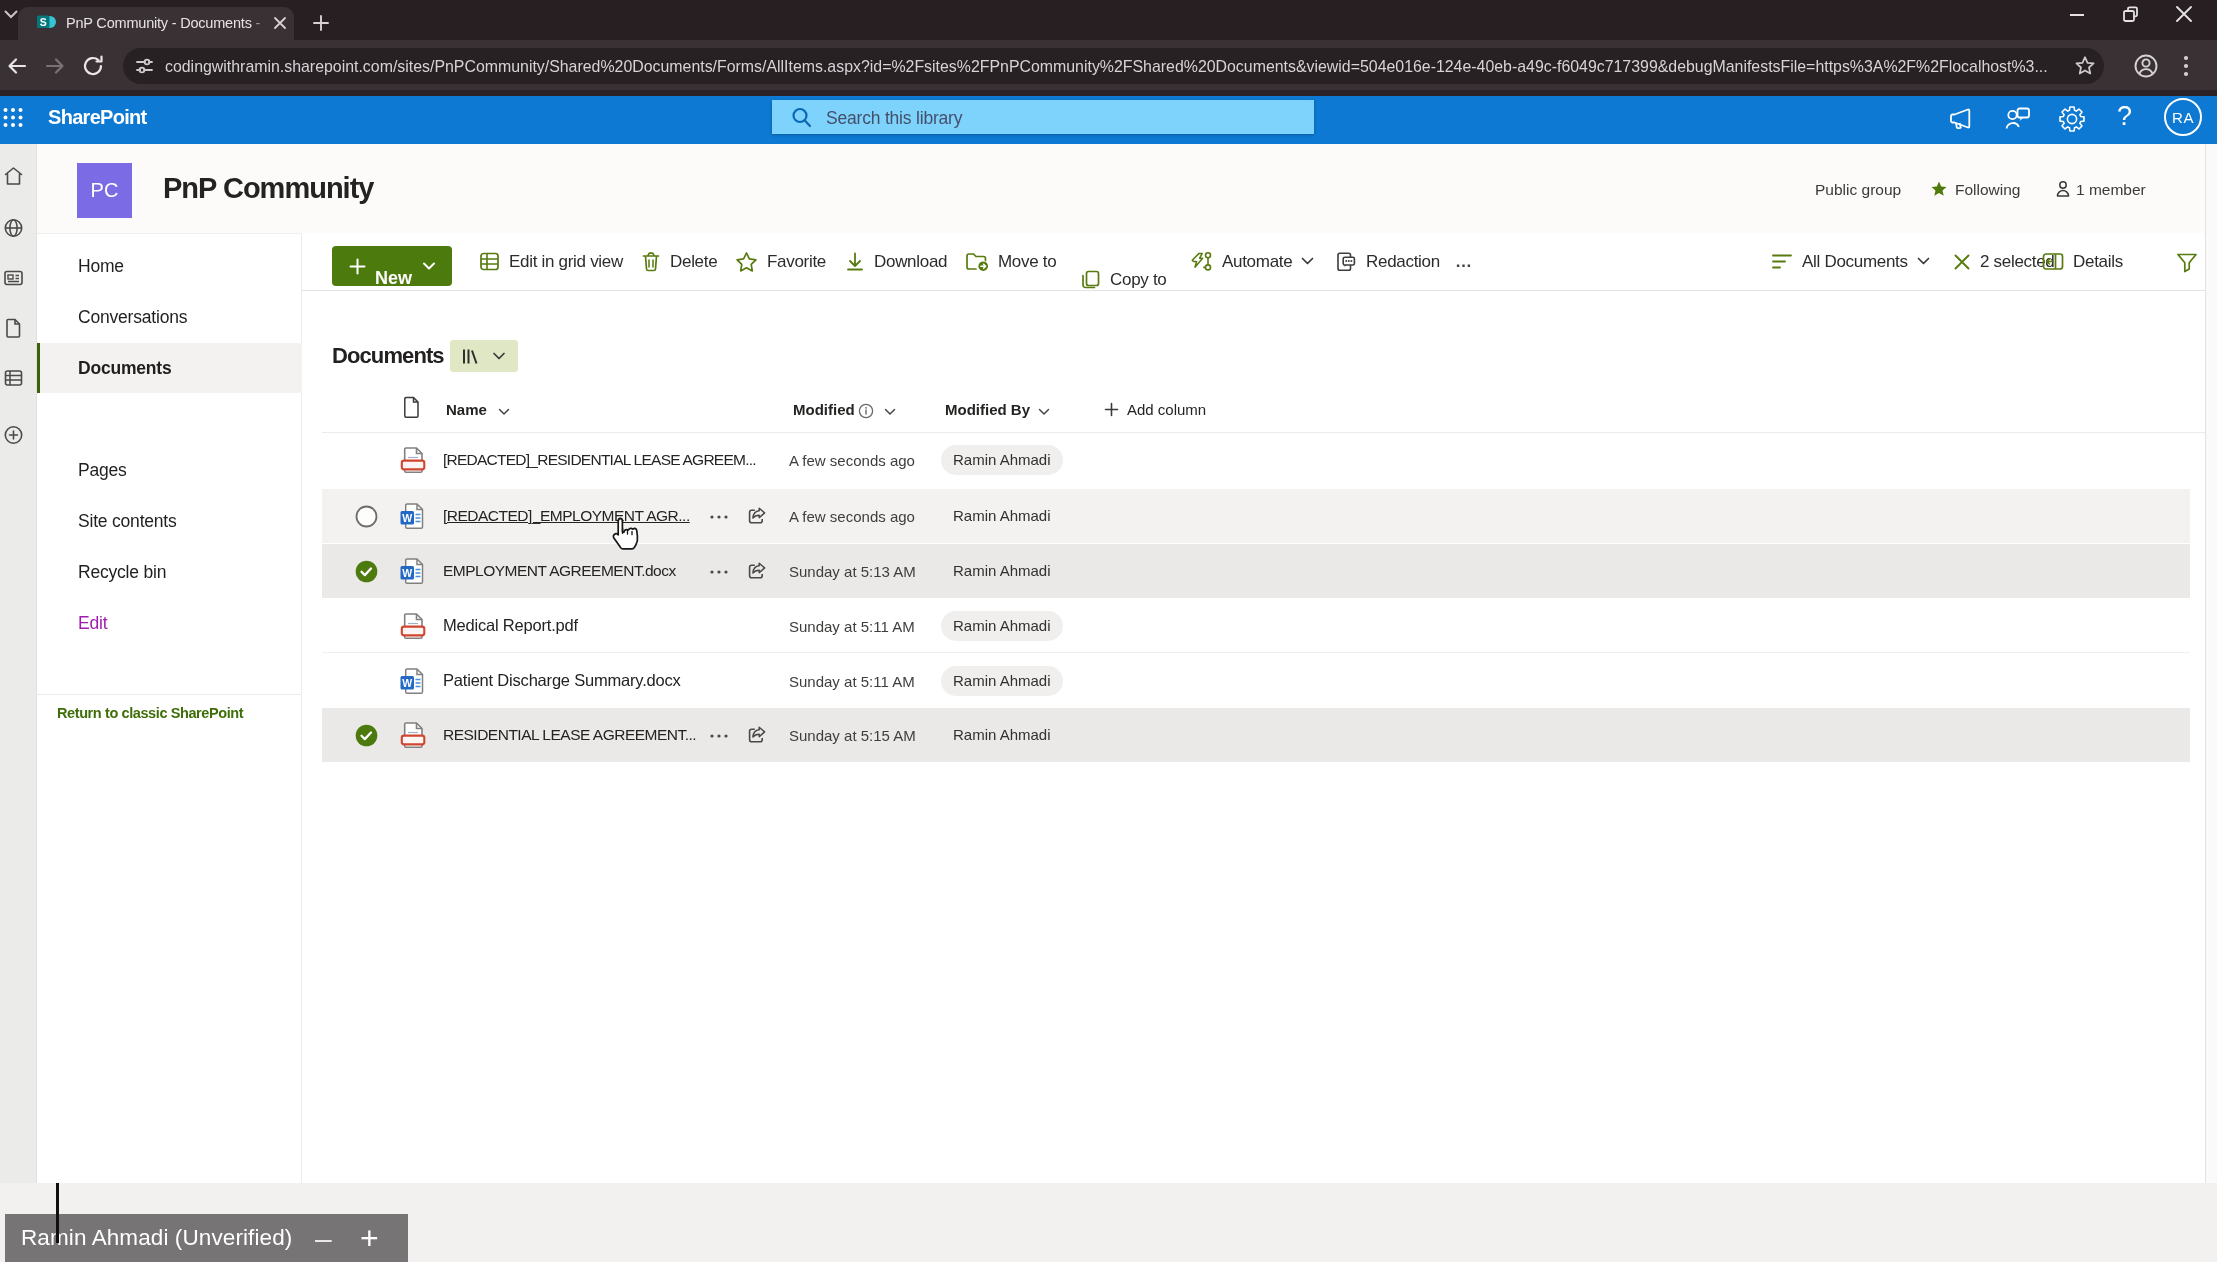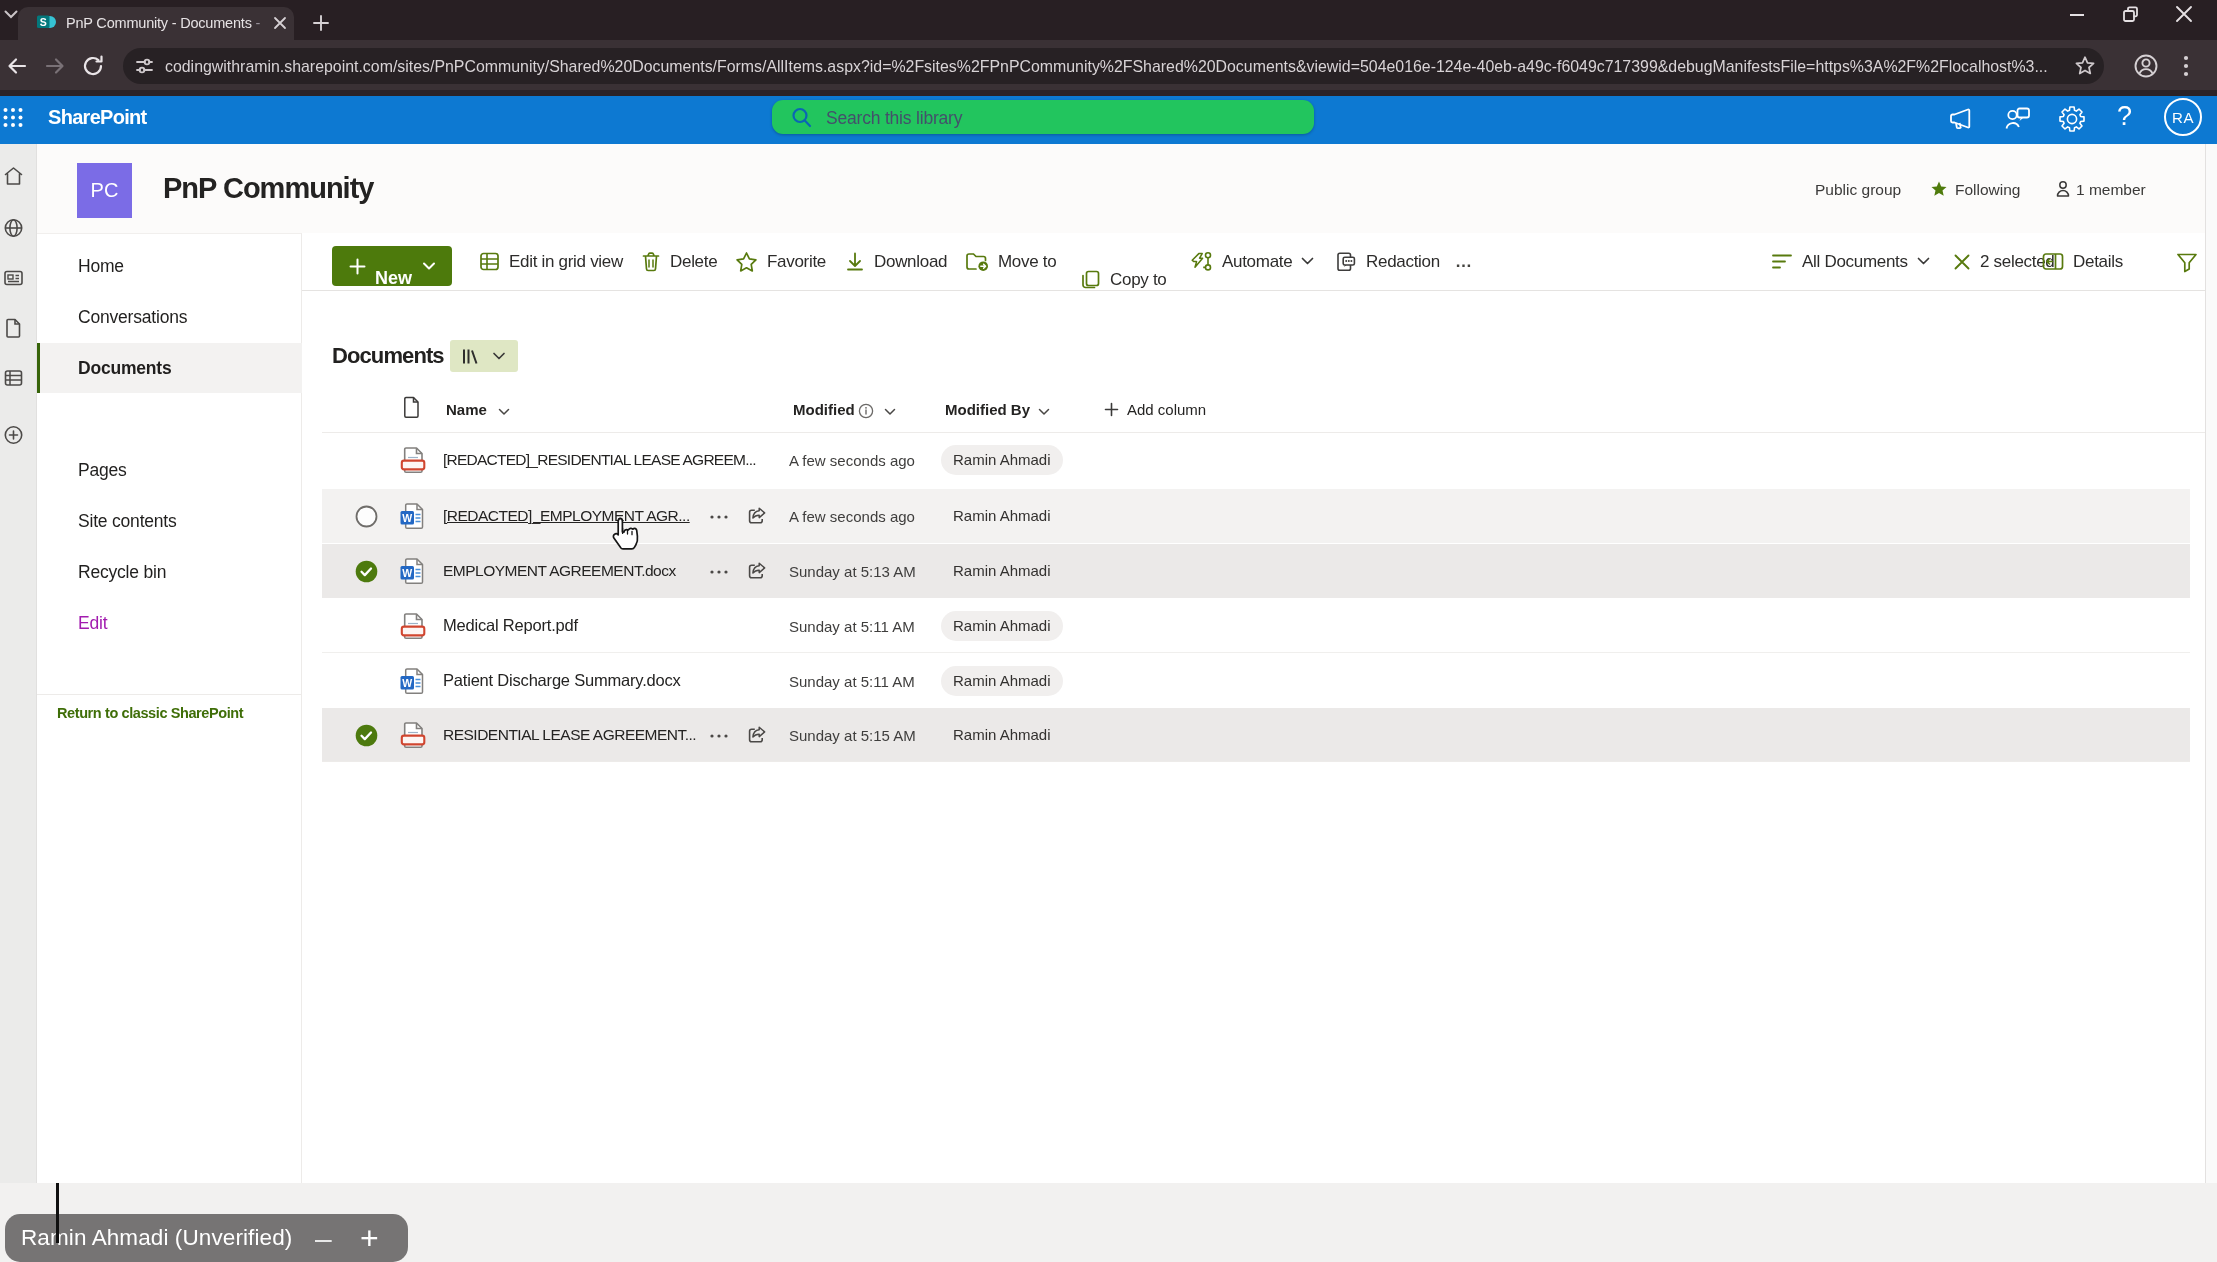--- a/index.html
+++ b/index.html
@@ -14,21 +14,21 @@
 #tab { position:absolute; left:18px; top:7px; width:276px; height:33px; background:#3a3135; border-radius:10px 10px 0 0; }
 #tabtitle { position:absolute; left:66px; top:15px; font-size:14.5px; letter-spacing:-0.2px; color:#e6e2e4; white-space:nowrap; }
 #toolbar { position:absolute; left:0; top:40px; width:2217px; height:50px; background:#3a3135; }
 #toolbar-bottom { position:absolute; left:0; top:90px; width:2217px; height:6px; background:#2b2327; }
 #urlpill { position:absolute; left:123px; top:48px; width:1981px; height:36px; background:#272124; border-radius:18px; }
 .urltext { position:absolute; left:165px; top:58px; font-size:15.9px; color:#d8d3d6; letter-spacing:0px; white-space:nowrap; overflow:hidden; width:1890px; }
 
 
 #bluebar { position:absolute; left:0; top:96px; width:2217px; height:48px; background:#0d79d2; }
 #sptext { position:absolute; left:48px; top:106px; font-size:20px; font-weight:700; color:#ffffff; letter-spacing:-0.7px; }
-#searchbox { position:absolute; left:772px; top:100px; width:542px; height:34px; background:#22c55e; border-radius:11px; box-shadow:0 1px 3px rgba(0,0,0,.25); }
+#searchbox { position:absolute; left:772px; top:100px; width:542px; height:34px; background:#7dd3fc; border-radius:0; box-shadow:0 1px 3px rgba(0,0,0,.25); }
 #searchbox span.stext { position:absolute; left:54px; top:8px; font-size:17.5px; color:#44506b; letter-spacing:-0.2px; }
 .bbicon { position:absolute; top:106px; color:#ffffff; }
 #ra-av { position:absolute; left:2164px; top:98px; width:38px; height:38px; border:2px solid #ffffff; border-radius:50%; color:#fff; font-size:15px; display:flex; align-items:center; justify-content:center; letter-spacing:0.5px; }
 
 
 #apprail { position:absolute; left:0; top:144px; width:37px; height:1039px; background:#ebebea; border-right:1px solid #e1e0df; }
 .railic { position:absolute; left:2px; color:#4c4a48; }
 
 
 #siteheader { position:absolute; left:37px; top:144px; width:2168px; height:89px; background:#fcfbfa; }
@@ -62,21 +62,21 @@
 .rmod { position:absolute; left:467px; top:19px; font-size:15px; color:#3f3e3d; white-space:nowrap; }
 .rpill { position:absolute; left:619px; top:12px; height:30px; border-radius:15px; background:#f1efee; font-size:15px; color:#33312f; line-height:30px; padding:0 12px; white-space:nowrap; }
 .ricon { position:absolute; left:77px; top:13px; }
 .rsel { position:absolute; left:33px; top:16px; }
 .rdots { position:absolute; left:387px; top:25px; }
 .rshare { position:absolute; left:424px; top:17px; }
 
 
 #bottomstrip { position:absolute; left:0; top:1183px; width:2217px; height:79px; background:#f2f1f0; }
 #blackline { position:absolute; left:56px; top:1183px; width:3px; height:60px; background:#101010; z-index:30; }
-#tooltip { position:absolute; left:5px; top:1214px; width:403px; height:48px; background:#767474; border-radius:15px; }
+#tooltip { position:absolute; left:5px; top:1214px; width:403px; height:48px; background:#767474; border-radius:0; }
 #tooltip .ttext { position:absolute; left:16px; top:11px; font-size:22.5px; color:#ffffff; letter-spacing:0.1px; }
 #tooltip .tminus { position:absolute; left:310px; top:8px; font-size:30px; color:#e8e8e8; font-weight:400; }
 #tooltip .tplus { position:absolute; left:355px; top:6px; font-size:32px; color:#ffffff; font-weight:400; }
 
 
 #scrollstrip { position:absolute; left:2205px; top:144px; width:12px; height:1039px; background:#fafafa; border-left:1px solid #e3e1e0; }
 </style>
 </head>
 <body>
 <div id="page">

